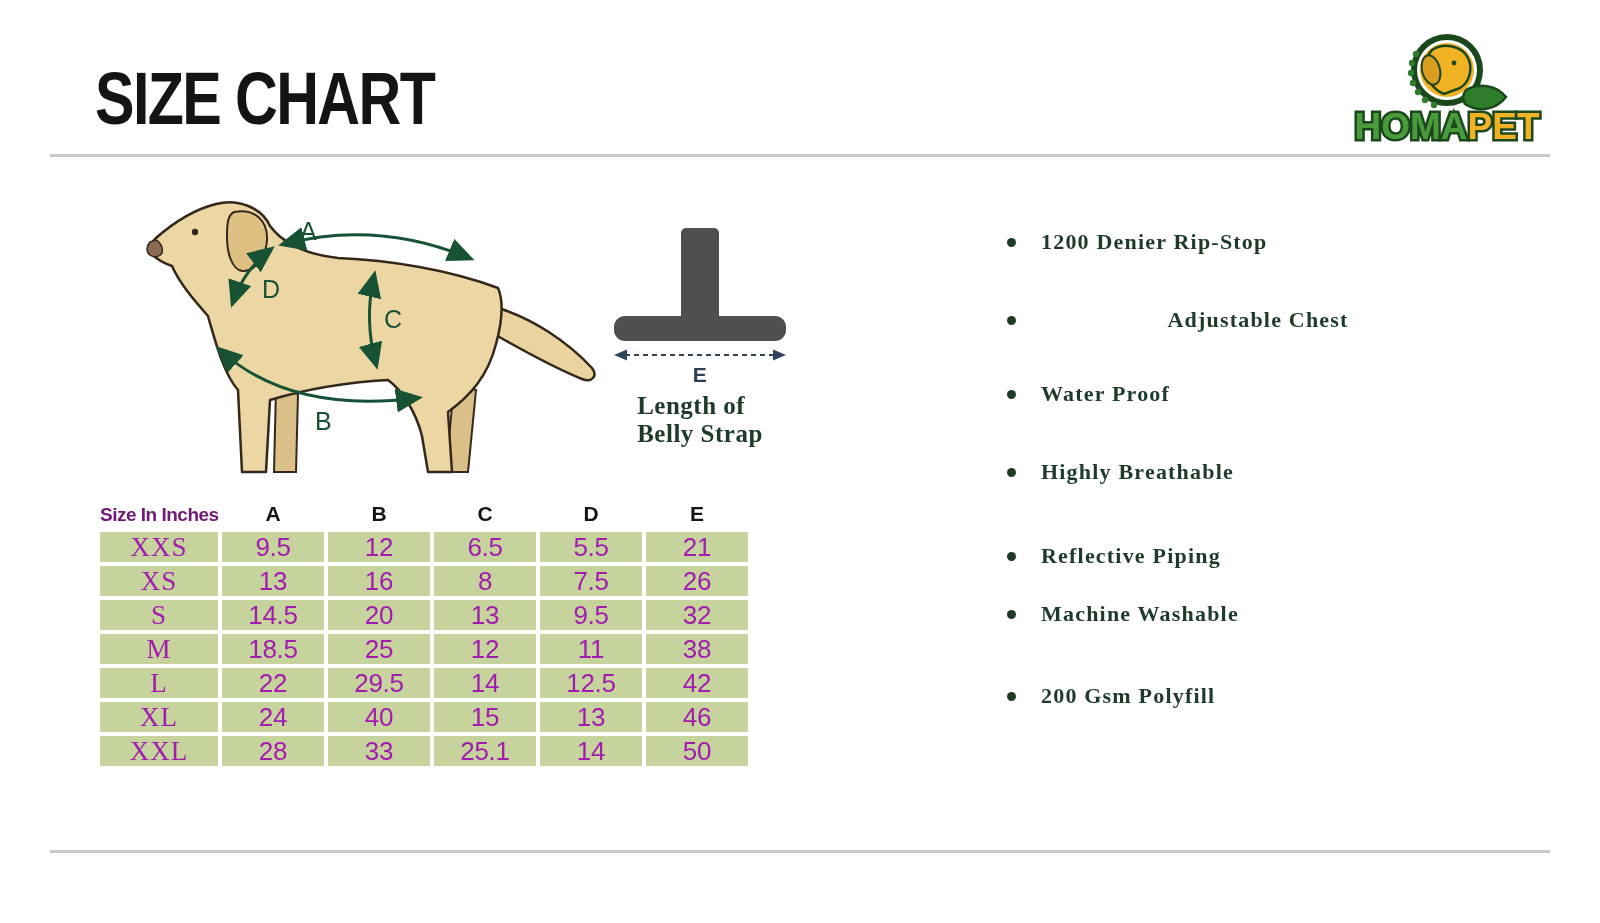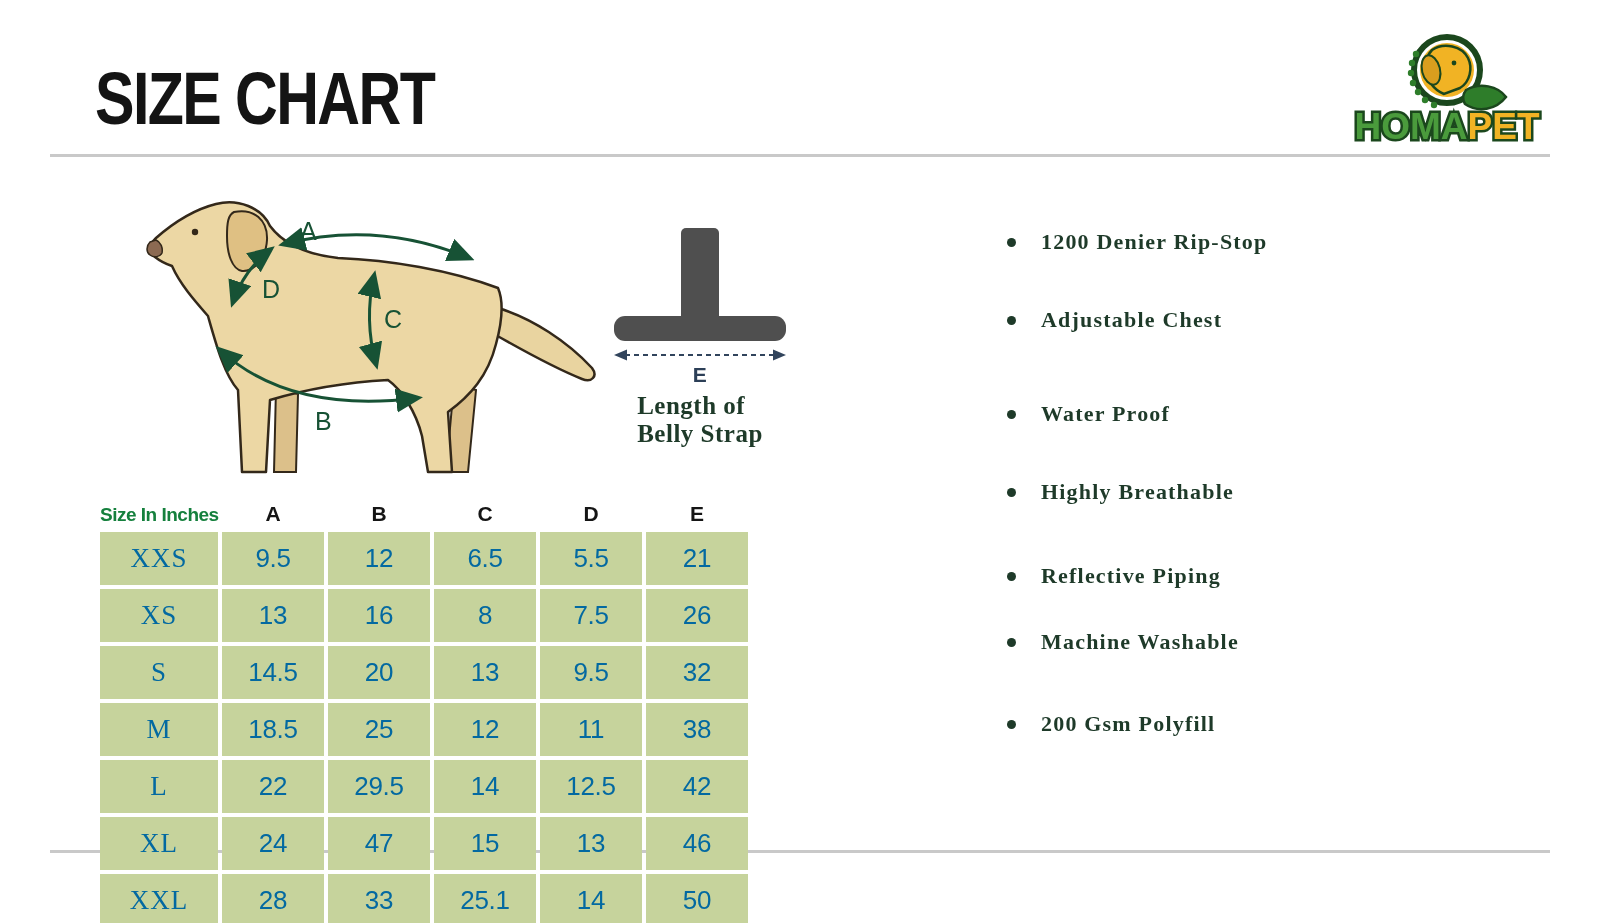--- a/index.html
+++ b/index.html
@@ -24,43 +24,43 @@
   .strap-vert{width:38px;height:90px;background:#4f4f4f;border-radius:5px 5px 0 0;}
   .strap-horiz{width:172px;height:25px;background:#4f4f4f;border-radius:11px;margin-top:-2px;}
   .strap-arrow{margin-top:7px;}
   .strap-e{margin-top:1px;font-size:21px;font-weight:700;color:#2c3f57;letter-spacing:.5px;}
   .strap-caption{
     margin-top:5px;font-family:"Liberation Serif",serif;
     font-size:25px;font-weight:700;color:#1e3a29;line-height:28px;letter-spacing:.5px;
   }
   
   .table-header{position:absolute;left:100px;top:500px;display:flex;column-gap:4px;align-items:flex-end;height:26px;}
-  .table-header .size-head{width:118px;font-size:19px;font-weight:700;color:#15803d;letter-spacing:-.5px;white-space:nowrap;}
+  .table-header .size-head{width:118px;font-size:19px;font-weight:700;color:#701a75;letter-spacing:-.5px;white-space:nowrap;}
   .table-header .col{width:102px;text-align:center;font-size:21px;font-weight:700;color:#151515;}
   .table-rows{position:absolute;left:100px;top:532px;}
   .trow{display:flex;column-gap:4px;margin-bottom:4px;}
   .td{
-    height:53px;background:#c6d39c;display:flex;align-items:center;justify-content:center;
-    color:#0369a1;
+    height:30px;background:#c6d39c;display:flex;align-items:center;justify-content:center;
+    color:#a21caf;
   }
   .td.size{width:118px;font-family:"Liberation Serif",serif;font-size:27px;letter-spacing:1px;}
   .td.col{width:102px;font-size:26px;font-weight:500;letter-spacing:-.3px;}
   
   .features{position:absolute;left:1005px;top:222px;width:470px;list-style:none;margin:0;padding:0;}
   .feature{
     position:relative;padding-left:36px;margin-bottom:38px;
     font-family:Liberation Serif, serif;font-weight:700;font-size:22px;color:#1e3a29;
     line-height:40px;letter-spacing:1.2px;
   }
   .feature::before{
     content:"";position:absolute;left:2px;top:16px;width:9px;height:9px;border-radius:50%;background:#1e3a29;
   }
-  .feature:nth-child(2){margin-bottom:54px;}
+  .feature:nth-child(2){margin-bottom:34px;text-align:center;}
   .feature:nth-child(4){margin-bottom:44px;}
-  .feature:nth-child(5){margin-bottom:26px;}
+  .feature:nth-child(5){margin-bottom:18px;}
   .feature:nth-child(6){margin-bottom:42px;}
 </style>
 </head>
 <body>
 
 <div class="page-title">SIZE CHART</div>
 
 <div class="divider top"></div>
 <div class="divider bottom"></div>
 
@@ -183,21 +183,21 @@
       <div class="td size">L</div>
       <div class="td col">22</div>
       <div class="td col">29.5</div>
       <div class="td col">14</div>
       <div class="td col">12.5</div>
       <div class="td col">42</div>
     </div>
     <div class="trow">
       <div class="td size">XL</div>
       <div class="td col">24</div>
-      <div class="td col">47</div>
+      <div class="td col">40</div>
       <div class="td col">15</div>
       <div class="td col">13</div>
       <div class="td col">46</div>
     </div>
     <div class="trow">
       <div class="td size">XXL</div>
       <div class="td col">28</div>
       <div class="td col">33</div>
       <div class="td col">25.1</div>
       <div class="td col">14</div>

